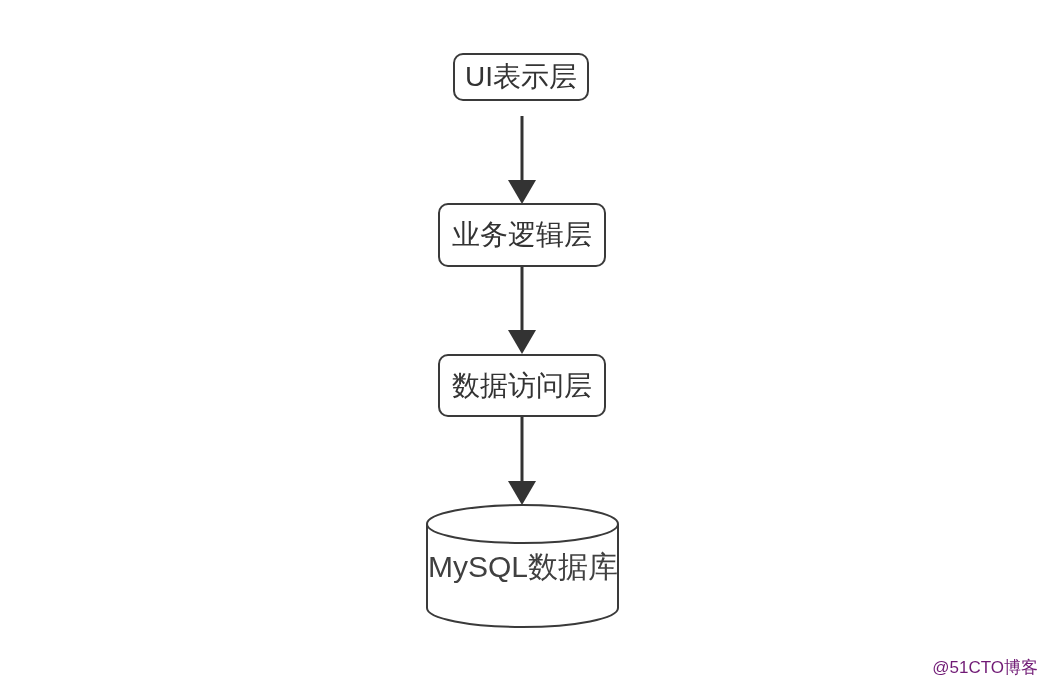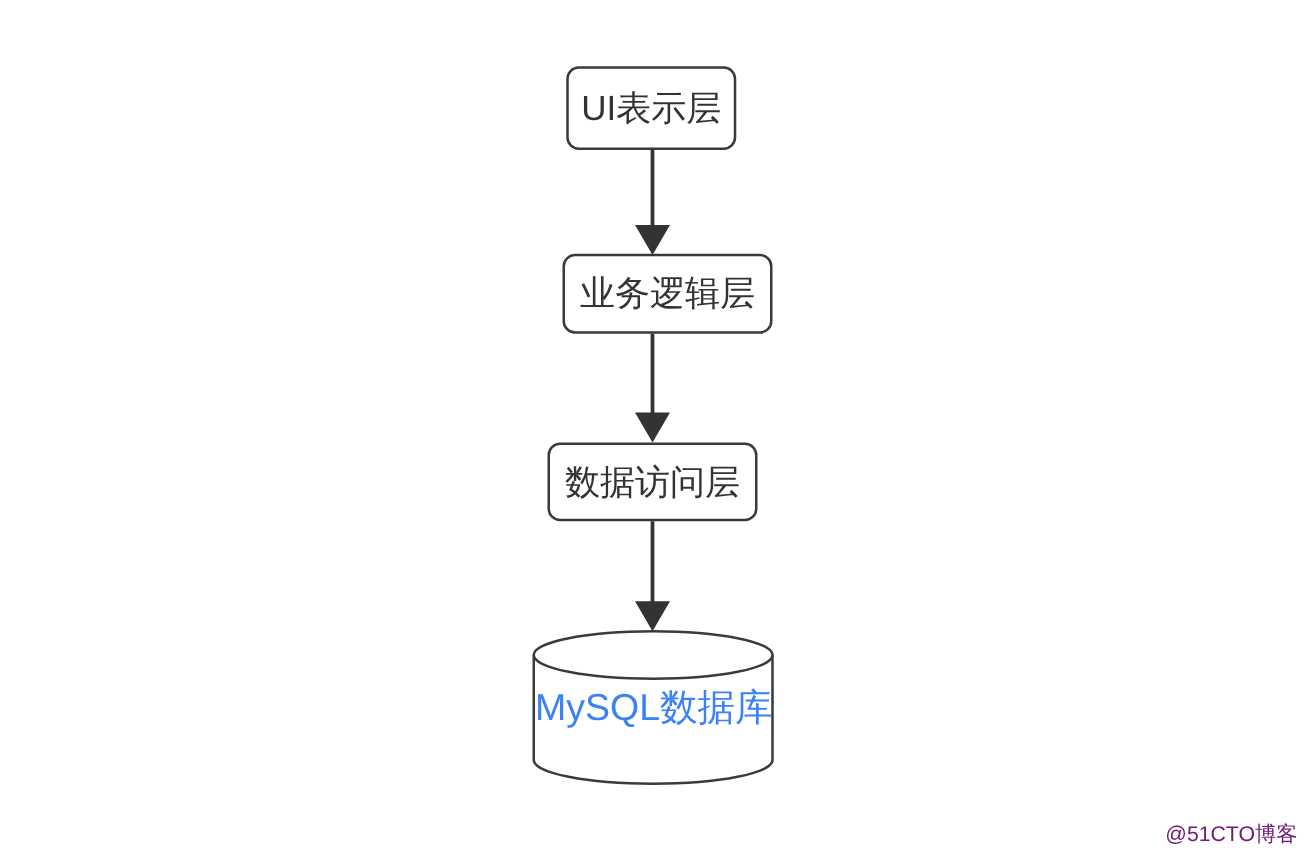--- a/index.html
+++ b/index.html
@@ -33,30 +33,30 @@
     display: flex;
     align-items: center;
     justify-content: center;
   }
   .node-label {
     color: #333333;
     font-size: 28px;
     line-height: 1;
     white-space: nowrap;
   }
-  .node-ui      { left: 453px; top: 53px;  width: 136px; height: 67px; }
-  .node-biz     { left: 450px; top: 203px; width: 168px; height: 64px; }
+  .node-ui      { left: 453px; top: 53px;  width: 136px; height: 48px; }
+  .node-biz     { left: 438px; top: 203px; width: 168px; height: 64px; }
   .node-dal     { left: 438px; top: 354px; width: 168px; height: 63px; }
   .cyl-label {
     position: absolute;
     left: 427px;
     top: 552px;
     width: 192px;
     text-align: center;
-    color: #3b82f6;
+    color: #404040;
     font-size: 30px;
     line-height: 1;
     white-space: nowrap;
   }
   .watermark {
     position: absolute;
     right: 8px;
     top: 658px;
     color: #701a75;
     font-size: 17px;

